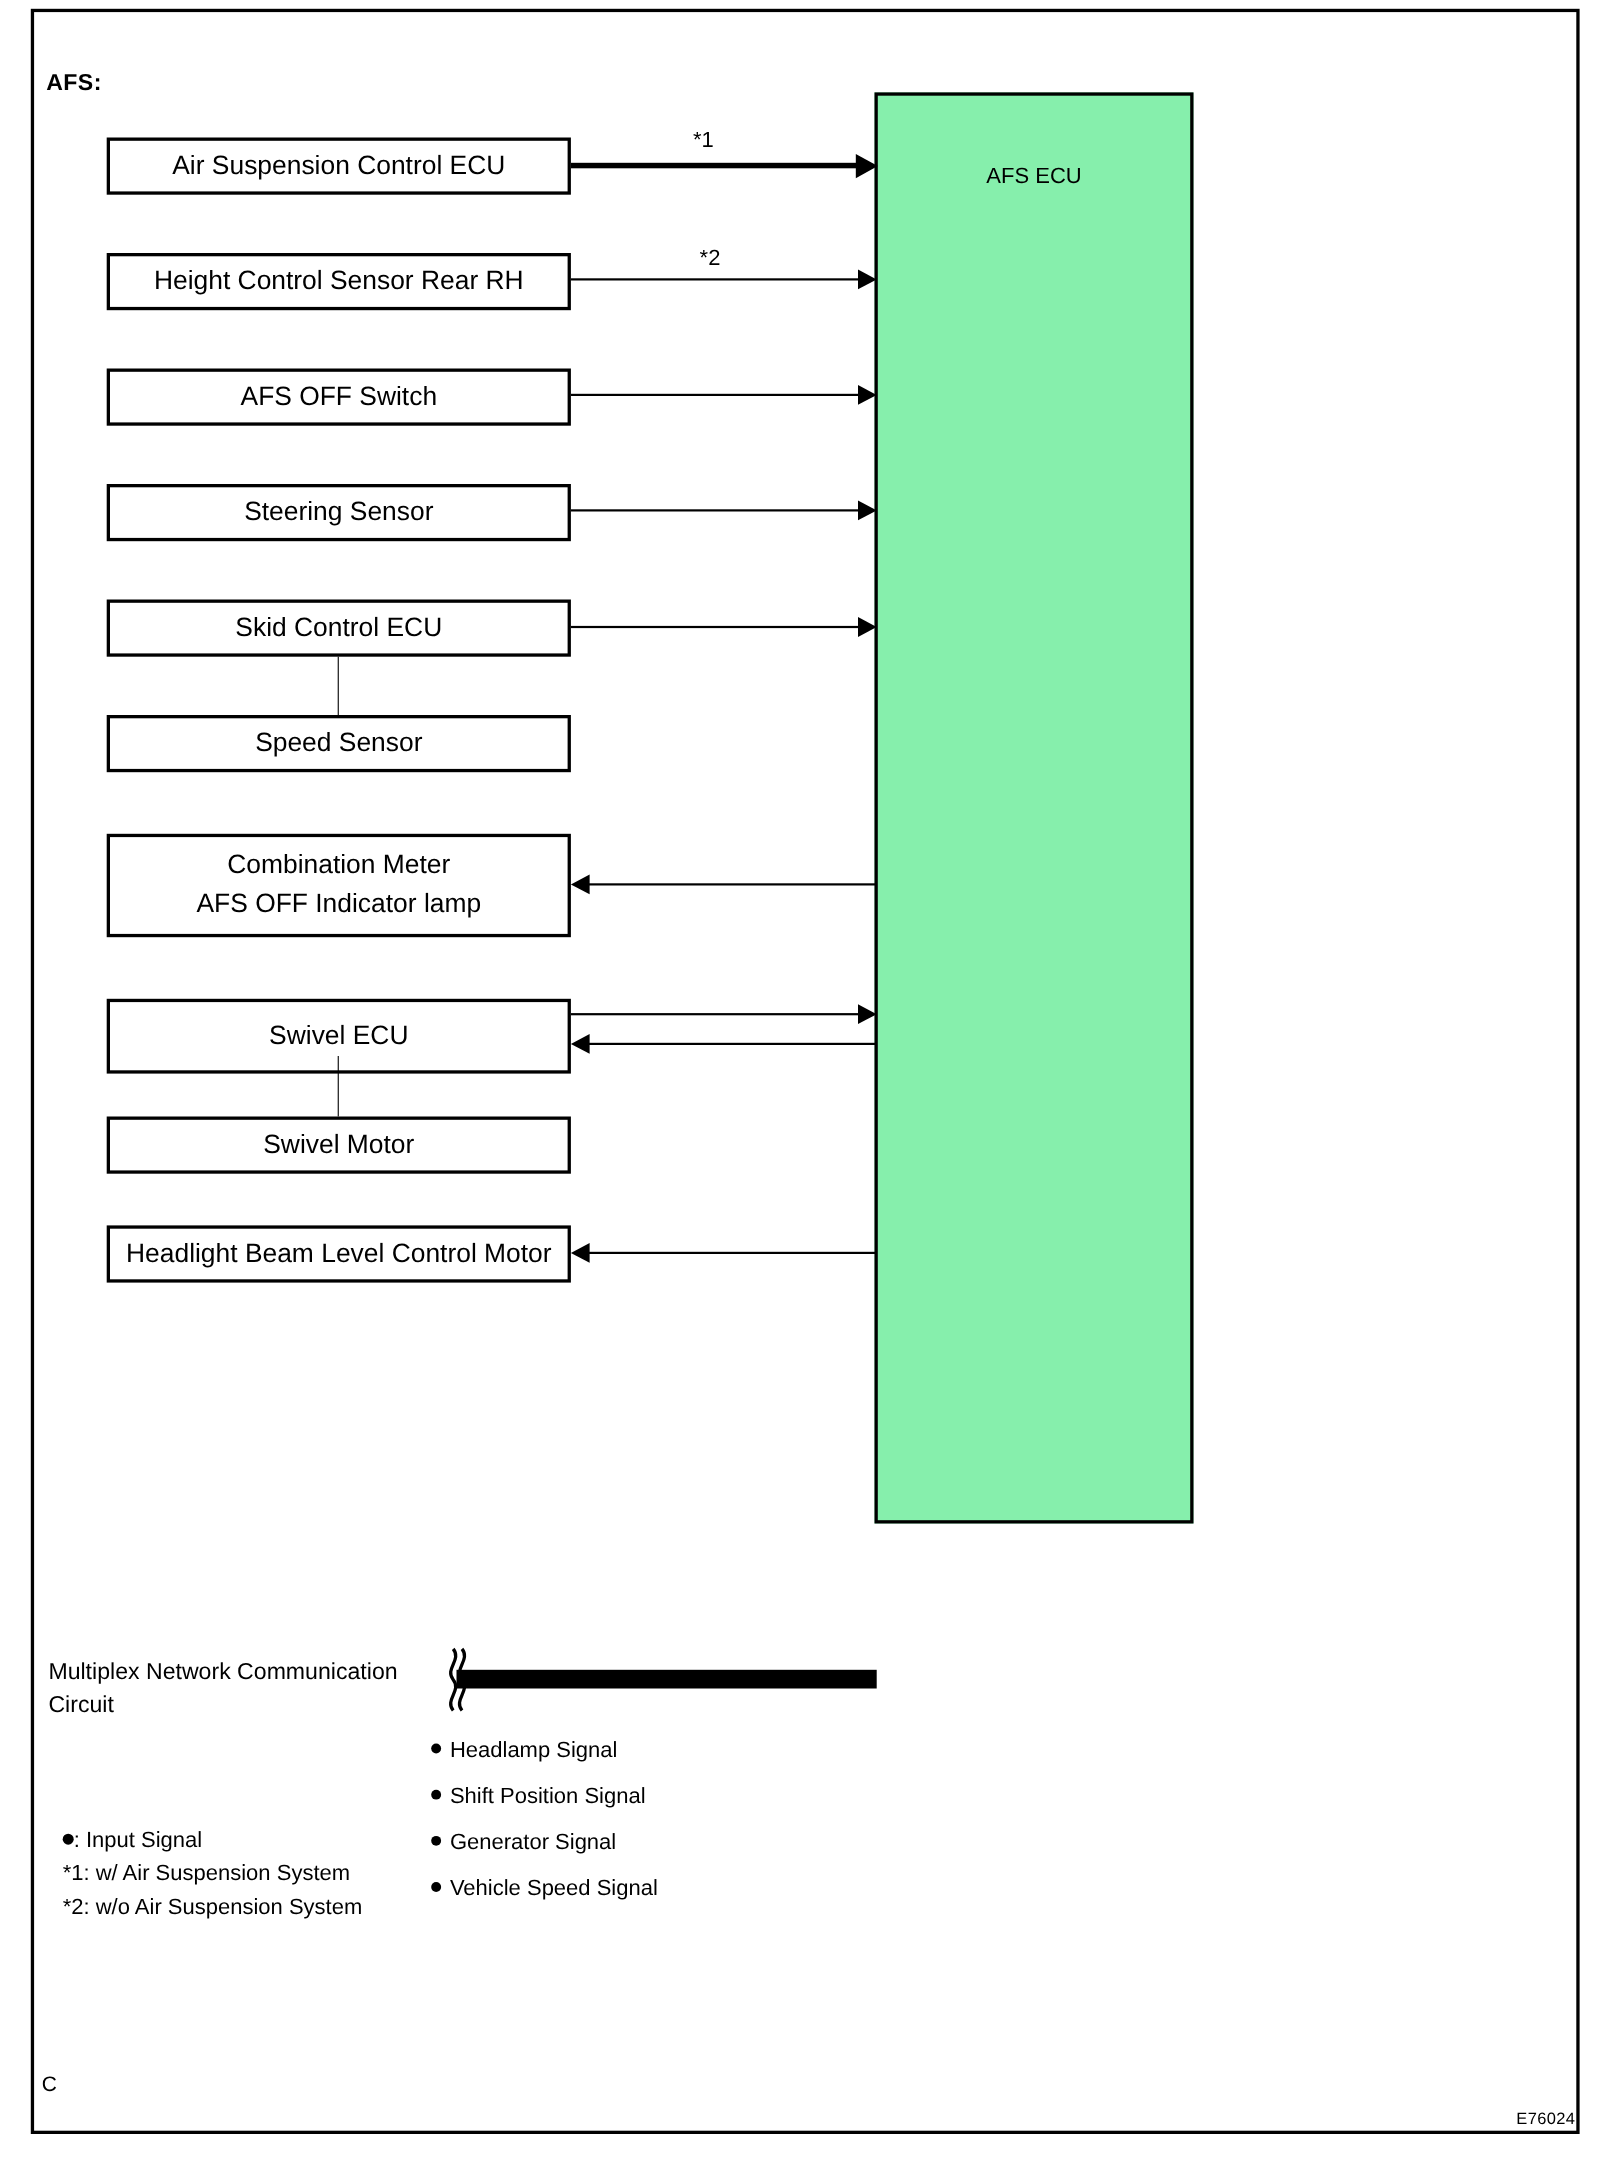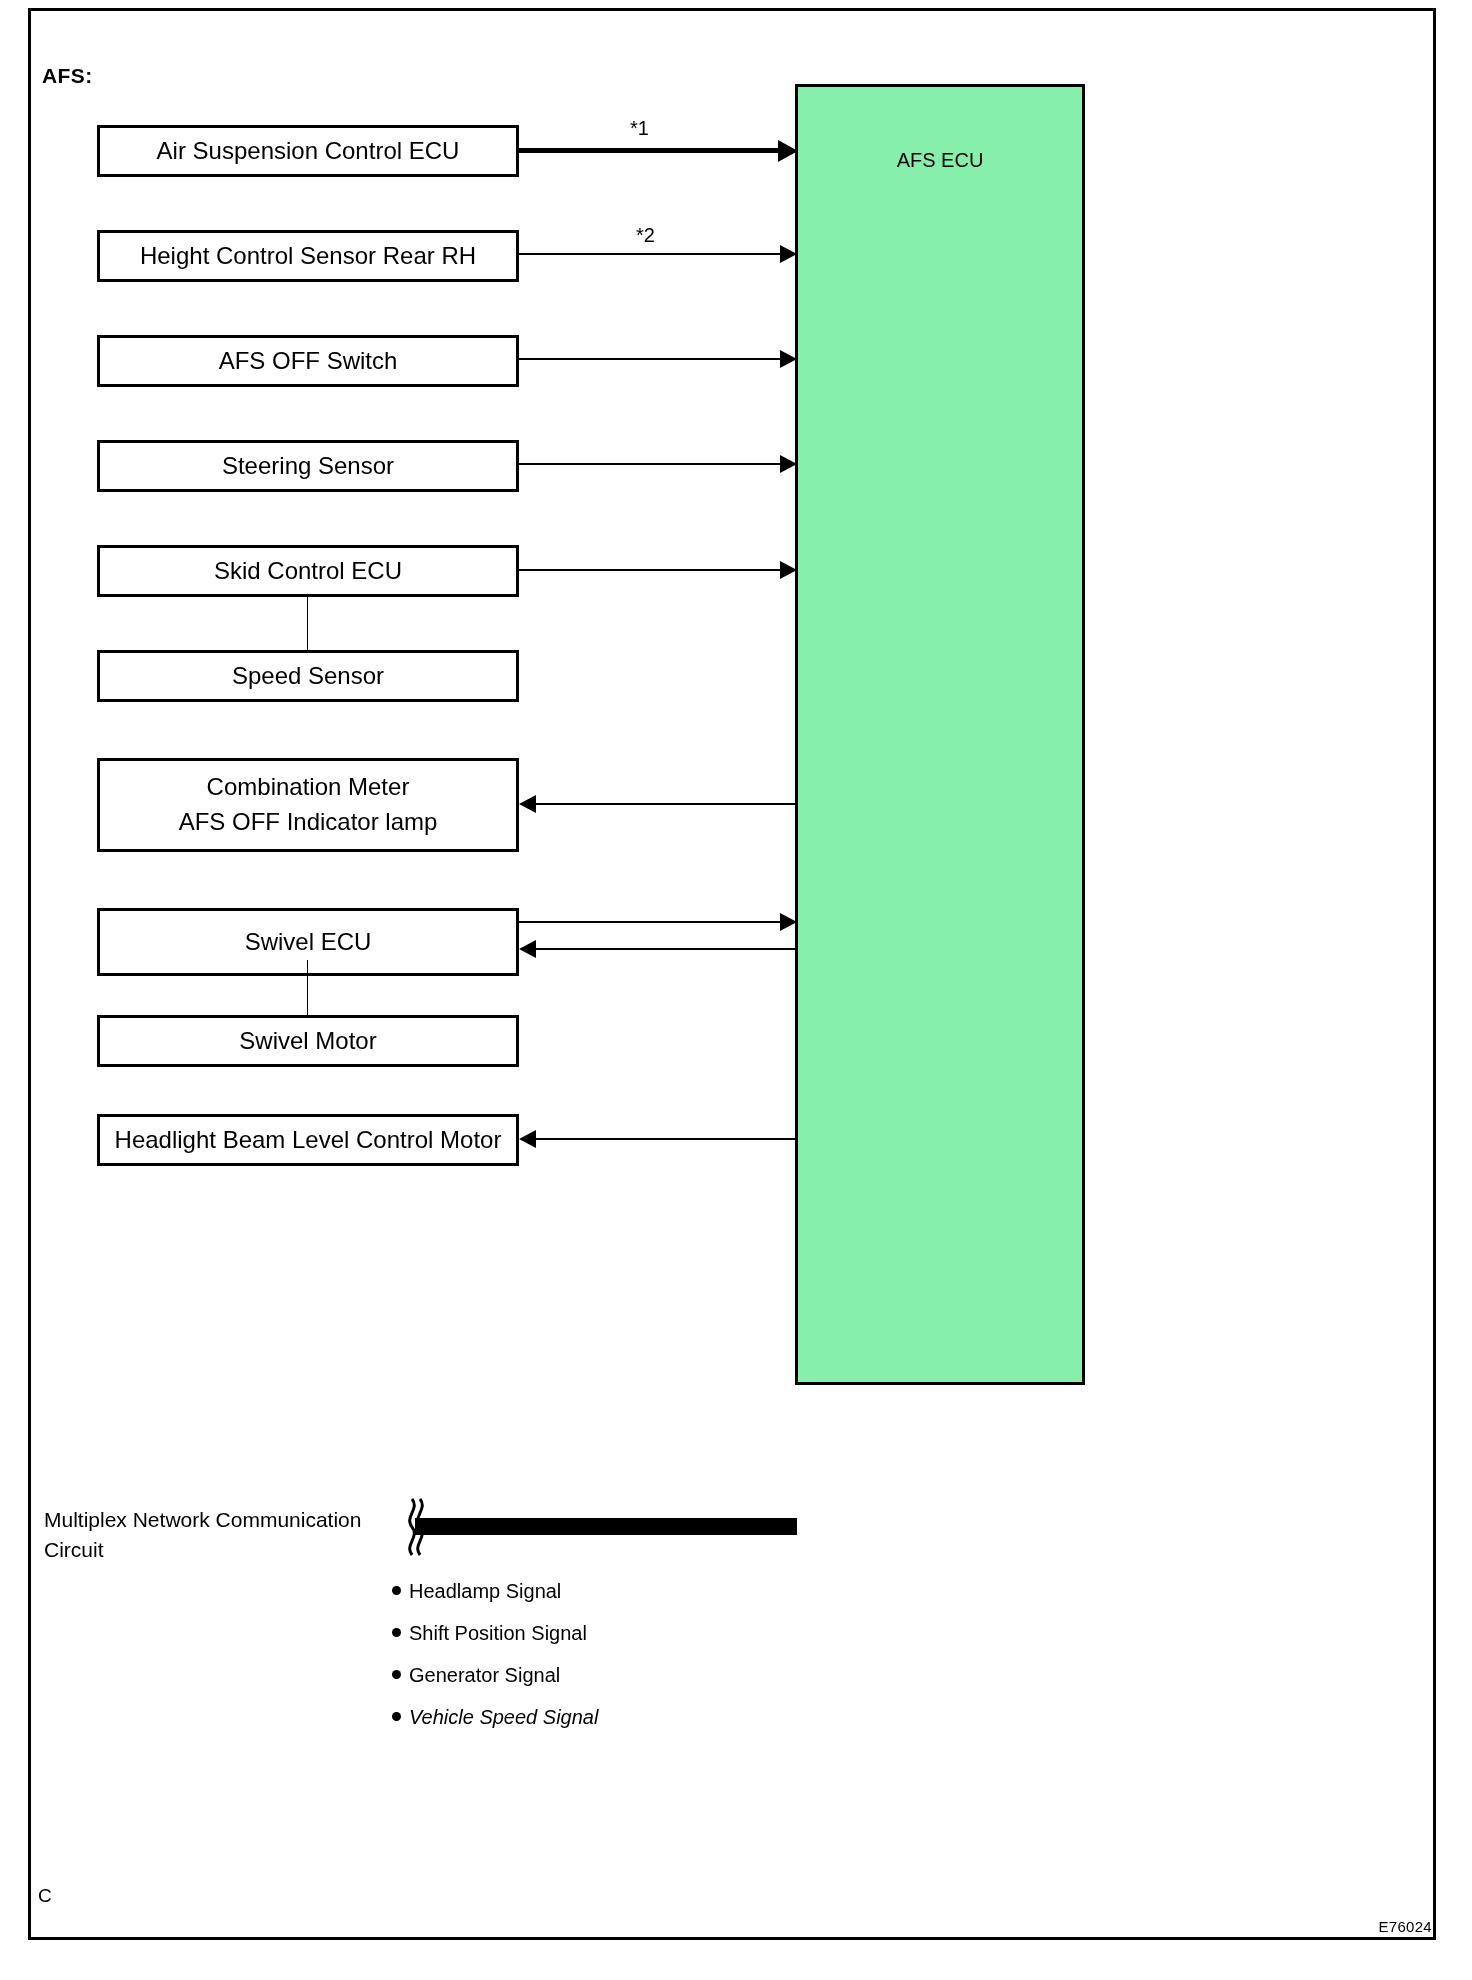--- a/index.html
+++ b/index.html
@@ -254,20 +254,25 @@
   <div id="bus-bar"></div>
   <svg id="bus-break" viewBox="0 0 34 60">
     <path d="M14 2 C22 12, 6 20, 14 30 C22 40, 6 48, 14 58" fill="none" stroke="#000" stroke-width="3"></path>
     <path d="M22 2 C30 12, 14 20, 22 30 C30 40, 14 48, 22 58" fill="none" stroke="#000" stroke-width="3"></path>
   </svg>
 
   <div id="signal-layer">
       <div class="signal-item" style="top: 1580px;"><span class="dot"></span><span>Headlamp Signal</span></div>
       <div class="signal-item" style="top: 1622px;"><span class="dot"></span><span>Shift Position Signal</span></div>
       <div class="signal-item" style="top: 1664px;"><span class="dot"></span><span>Generator Signal</span></div>
-      <div class="signal-item" style="top: 1706px; font-style: italic;"><span class="dot"></span><span>Vehicle Speed Signal</span></div>
+      <div class="signal-item" style="top: 1706px;"><span class="dot"></span><span>Vehicle Speed Signal</span></div>
     </div>
 
+  <div id="legend">
+    <div><span class="ldot"></span><span>: Input Signal</span></div>
+    <div>*1: w/ Air Suspension System</div>
+    <div>*2: w/o Air Suspension System</div>
+  </div>
 
   <div id="corner-c">C</div>
   <div id="doc-code">E76024</div>
 
 </div>
 
 </body></html>

